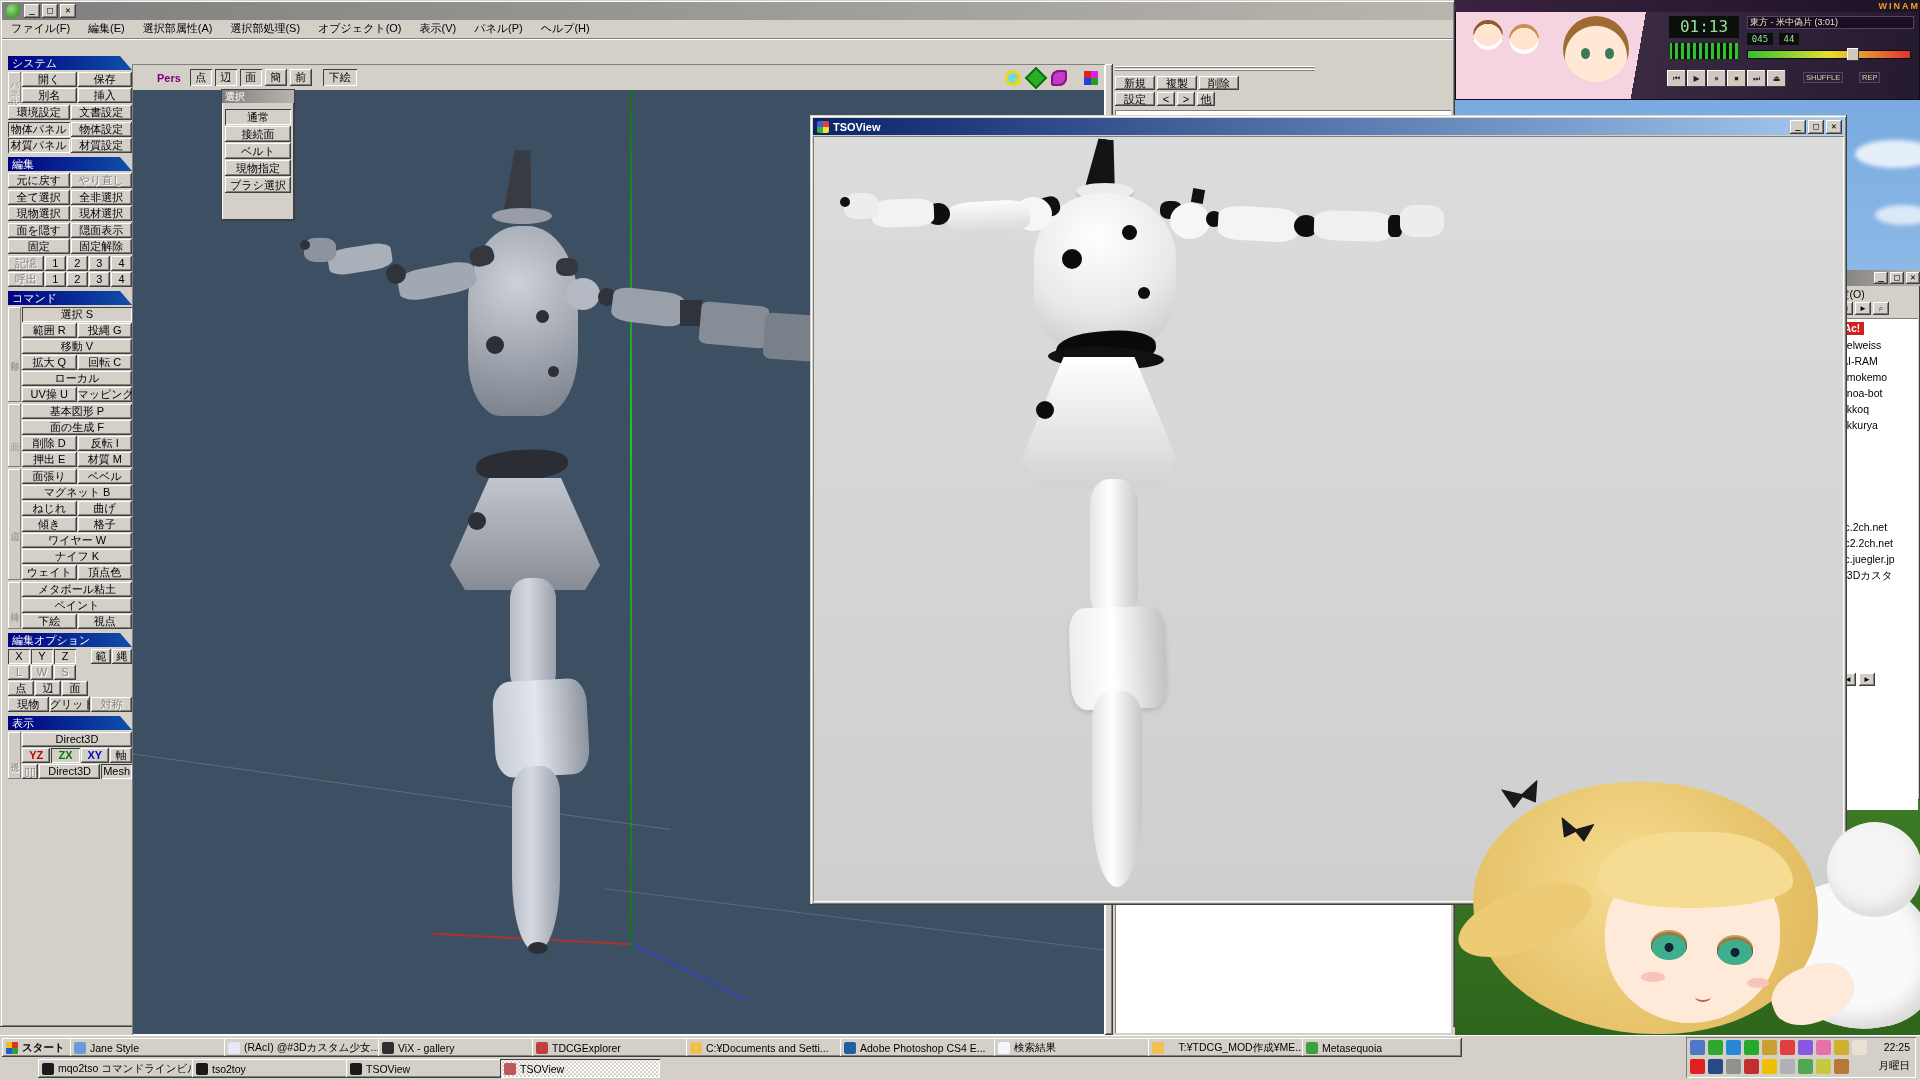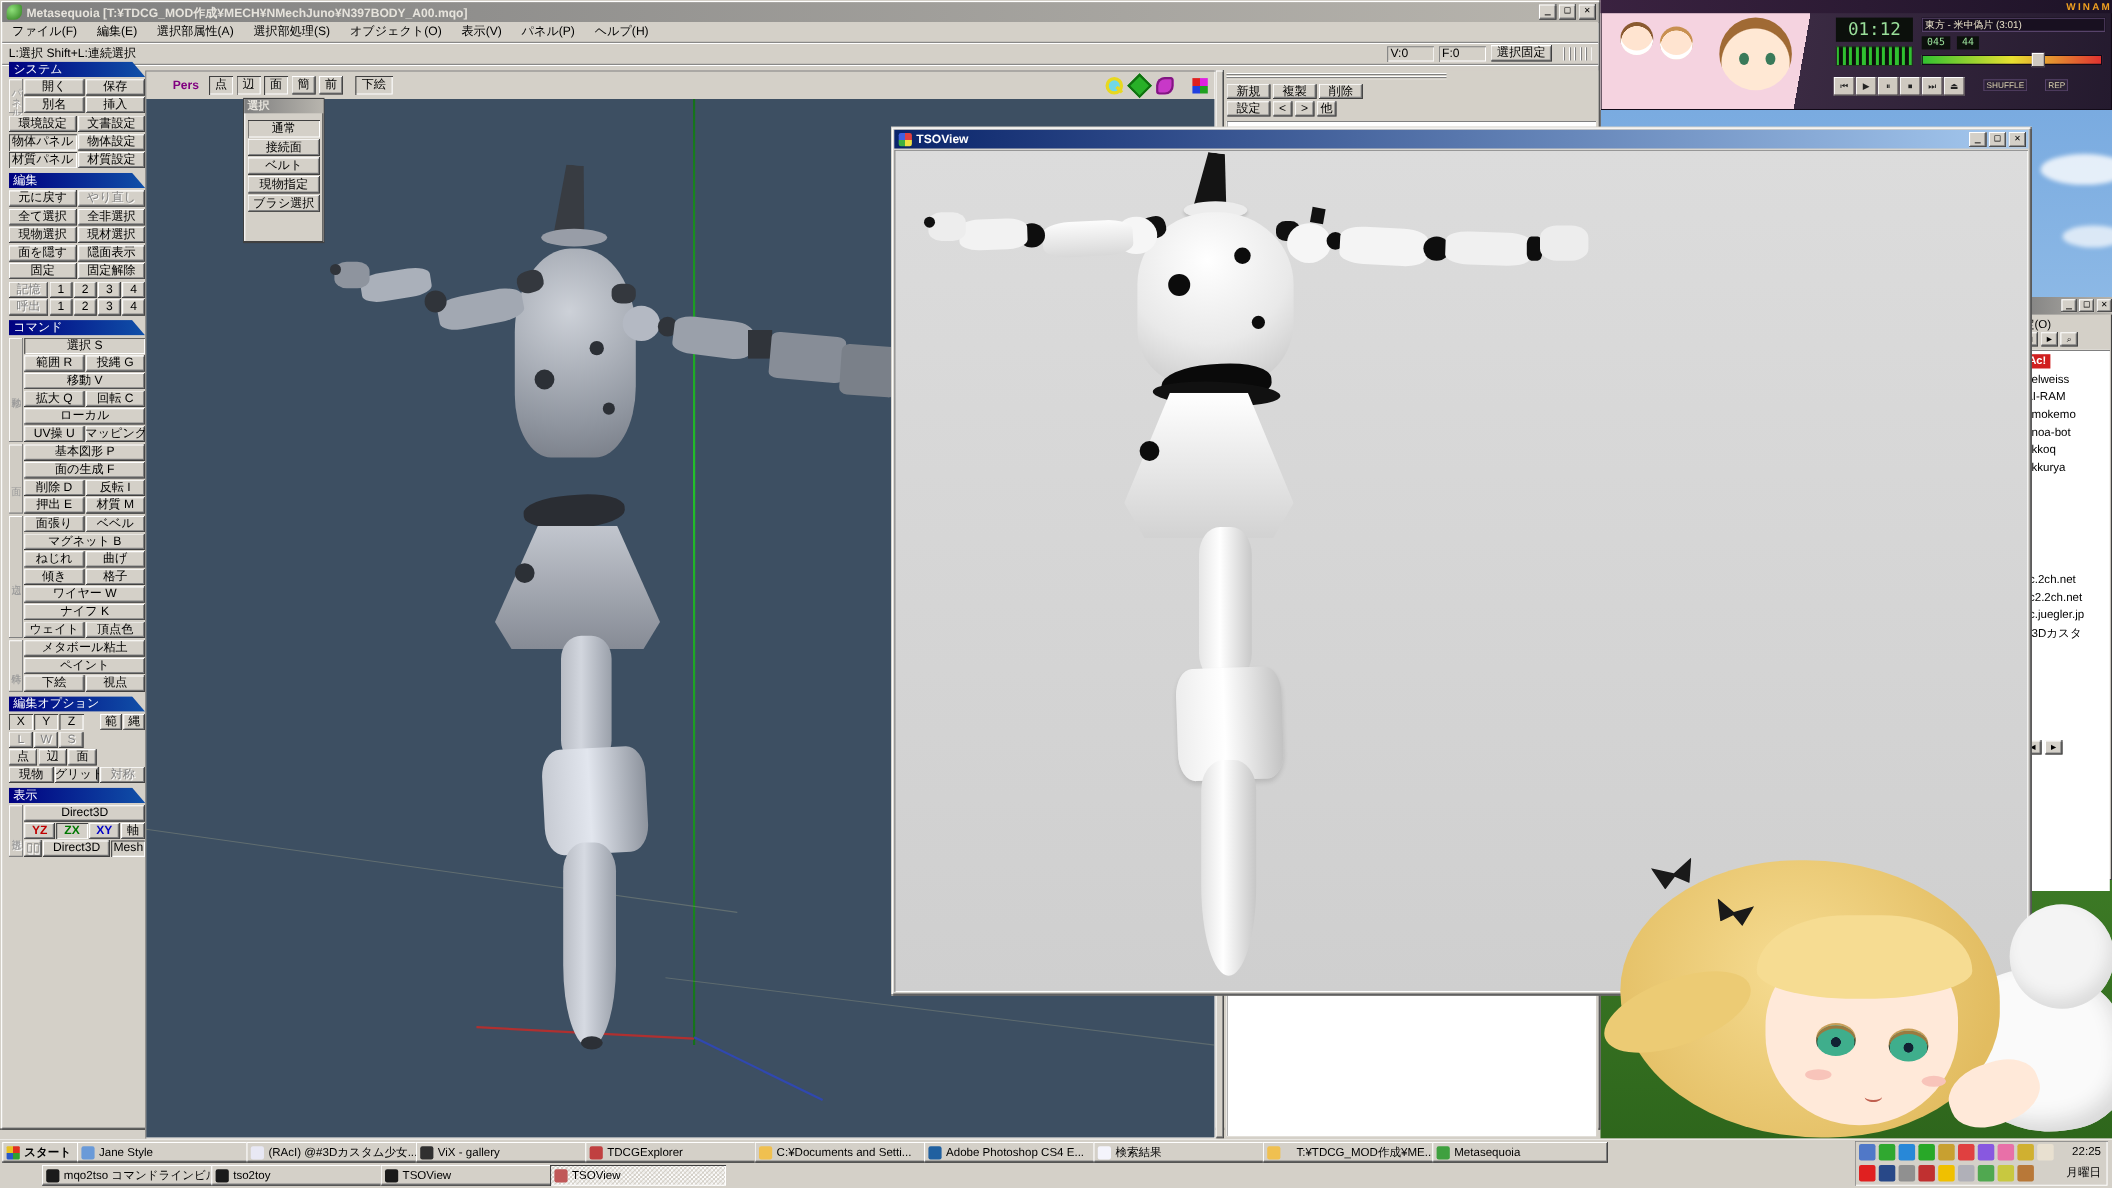--- a/index.html
+++ b/index.html
@@ -88,45 +88,36 @@
 <div class="p" style="left:468px;top:0;width:22px;height:8px;background:#f4dc86;box-shadow:0 0 0 1px #7a6a2a;"></div>
 <div class="p" style="left:655px;top:0;width:22px;height:8px;background:#8fd8e8;box-shadow:0 0 0 1px #2a6a7a;"></div>
 <div class="p" style="left:850px;top:0;width:22px;height:8px;background:#f4dc86;box-shadow:0 0 0 1px #7a6a2a;"></div>
 <div class="p" style="left:1050px;top:0;width:22px;height:8px;background:#8fd8e8;box-shadow:0 0 0 1px #2a6a7a;"></div>
 <div class="p" style="left:1230px;top:0;width:22px;height:8px;background:#f4dc86;box-shadow:0 0 0 1px #7a6a2a;"></div>
 
 <div id="mqwin" class="p">
 
   <div class="p titlebar-inactive" style="left:2px;top:2px;right:2px;height:18px;display:flex;align-items:center;">
     <span class="p" style="position:static;width:14px;height:14px;margin:0 4px;background:radial-gradient(circle at 35% 35%,#8fe07a,#2a7a1a);border-radius:50% 20% 50% 20%;"></span>
-    <span style="font-size:11px;white-space:nowrap;overflow:hidden;flex:1;">Metasequoia [T:¥TDCG_MOD作成¥MECH¥NMechJuno¥N397BODY_A00.mqo]</span>
     <span class="tbtn" style="margin-right:2px;">_</span>
     <span class="tbtn" style="margin-right:2px;">□</span>
     <span class="tbtn" style="margin-right:2px;">✕</span>
   </div>
 
   <div class="p" style="left:2px;top:20px;right:2px;height:18px;display:flex;align-items:center;border-bottom:1px solid #808080;box-shadow:0 1px 0 #fff;">
         <span class="menu-item">ファイル(F)</span>
         <span class="menu-item">編集(E)</span>
         <span class="menu-item">選択部属性(A)</span>
         <span class="menu-item">選択部処理(S)</span>
         <span class="menu-item">オブジェクト(O)</span>
         <span class="menu-item">表示(V)</span>
         <span class="menu-item">パネル(P)</span>
         <span class="menu-item">ヘルプ(H)</span>
       </div>
 
-  <div class="p" style="left:2px;top:39px;right:2px;height:19px;display:flex;align-items:center;border-bottom:1px solid #808080;box-shadow:0 1px 0 #fff;">
-    <span style="padding-left:6px;">L:選択  Shift+L:連続選択</span>
-    <span style="flex:1;"></span>
-    <span class="field" style="width:40px;height:14px;line-height:14px;padding-left:3px;margin-right:4px;">V:0</span>
-    <span class="field" style="width:40px;height:14px;line-height:14px;padding-left:3px;margin-right:4px;">F:0</span>
-    <span class="raised" style="width:56px;height:15px;line-height:15px;text-align:center;margin-right:10px;background:#d4d0c8;">選択固定</span>
-    <span style="width:26px;height:12px;margin-right:6px;background:repeating-linear-gradient(90deg,#fff 0 1px,#808080 1px 2px,transparent 2px 5px);"></span>
-  </div>
 
   <div id="sidebar" class="p">
         <div>
           <div class="sec-h">システム</div>
           <div class="grp">
             <div class="side dis">パネル</div>
             <div class="rows">
               <div class="row">
                 <span class="sbtn">開く</span>
                 <span class="sbtn">保存</span>
@@ -534,21 +525,21 @@
   <div class="p" style="left:0;top:0;width:481px;height:12px;background:linear-gradient(90deg,#3a2240,#1c1226);display:flex;justify-content:flex-end;align-items:center;">
     <span style="color:#f0a020;font-weight:bold;font-size:9px;letter-spacing:2px;margin-right:8px;">WINAMP</span>
   </div>
 
   <div class="p dot" style="left:18px;top:20px;width:30px;height:30px;background:radial-gradient(circle at 50% 60%,#ffe4d0 60%,#8a5a30 62%);box-shadow:inset 0 -4px 0 #fff;"></div>
   <div class="p dot" style="left:54px;top:24px;width:30px;height:30px;background:radial-gradient(circle at 50% 60%,#ffe4d0 60%,#c89050 62%);box-shadow:inset 0 -4px 0 #fff;"></div>
   <div class="p dot" style="left:108px;top:16px;width:66px;height:66px;background:radial-gradient(circle at 50% 62%,#ffe8d4 58%,#a06a34 60%);"></div>
   <div class="p dot" style="left:126px;top:48px;width:9px;height:11px;background:#3a7a5a;"></div>
   <div class="p dot" style="left:150px;top:48px;width:9px;height:11px;background:#3a7a5a;"></div>
 
-  <div class="p lcd" style="left:214px;top:16px;width:70px;height:22px;font-size:16px;line-height:22px;text-align:center;">01:12</div>
+  <div class="p lcd" style="left:214px;top:16px;width:70px;height:22px;font-size:16px;line-height:22px;text-align:center;">01:13</div>
 
   <div class="p" style="left:214px;top:42px;width:70px;height:18px;background:#0c100c;box-shadow:inset 0 0 0 1px #243024;background-image:repeating-linear-gradient(90deg,#30c030 0 3px,transparent 3px 6px);background-size:100% 100%;background-position:0 6px;"></div>
 
   <div class="p" style="left:292px;top:16px;width:164px;height:13px;background:#181020;color:#e8e0c8;font-size:9px;line-height:13px;padding-left:3px;white-space:nowrap;overflow:hidden;box-shadow:inset 0 0 0 1px #57436a;">東方 - 米中偽片 (3:01)</div>
   <div class="p lcd" style="left:292px;top:33px;width:26px;height:12px;font-size:9px;line-height:12px;text-align:center;">045</div>
   <div class="p lcd" style="left:324px;top:33px;width:20px;height:12px;font-size:9px;line-height:12px;text-align:center;">44</div>
 
   <div class="p" style="left:292px;top:50px;width:164px;height:9px;background:linear-gradient(90deg,#30c030,#e8e030,#e03030);box-shadow:inset 0 0 0 1px #120a18;">
     <span class="p" style="left:100px;top:-2px;width:12px;height:13px;background:#cfc9c0;box-shadow:inset -1px -1px 0 #403840,inset 1px 1px 0 #fff;"></span>
   </div>

